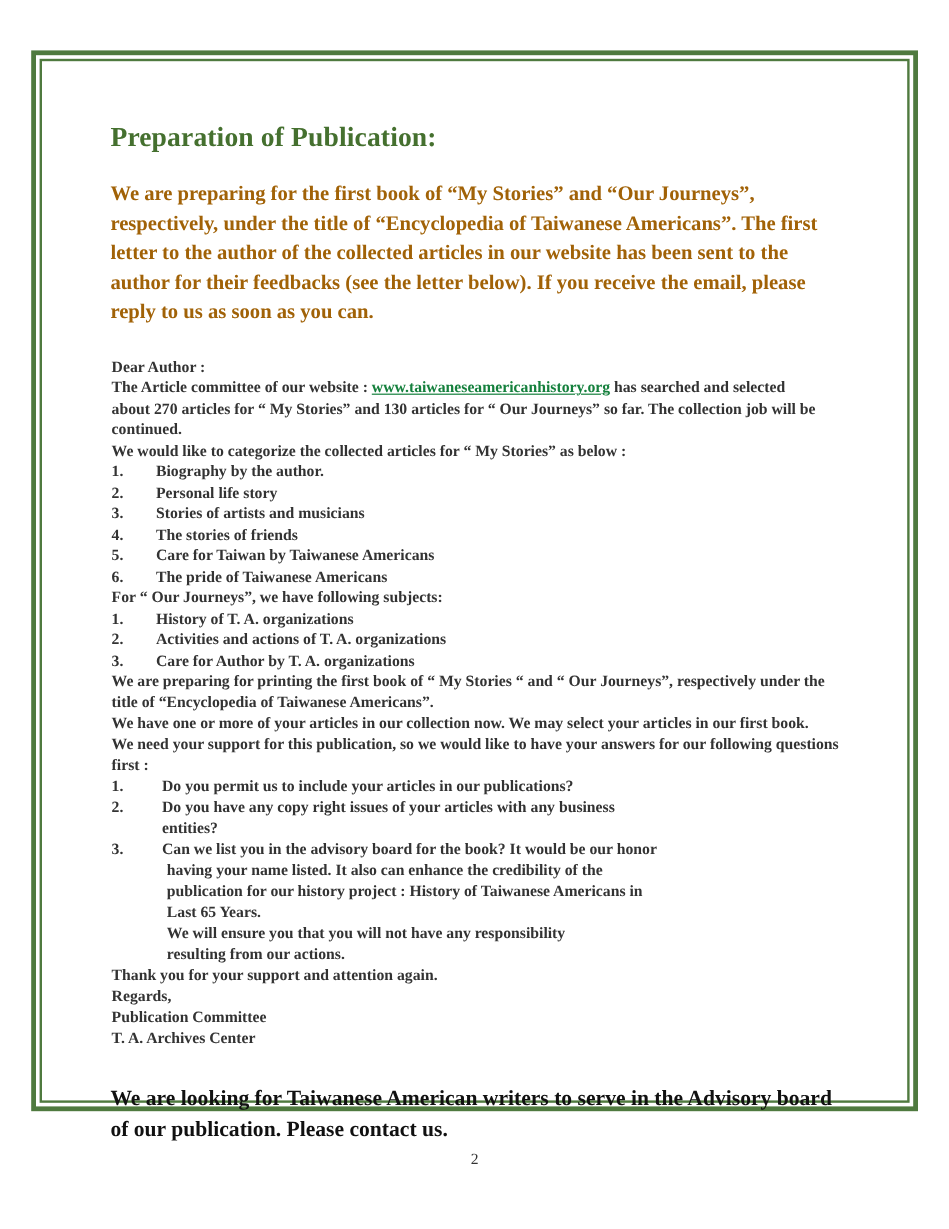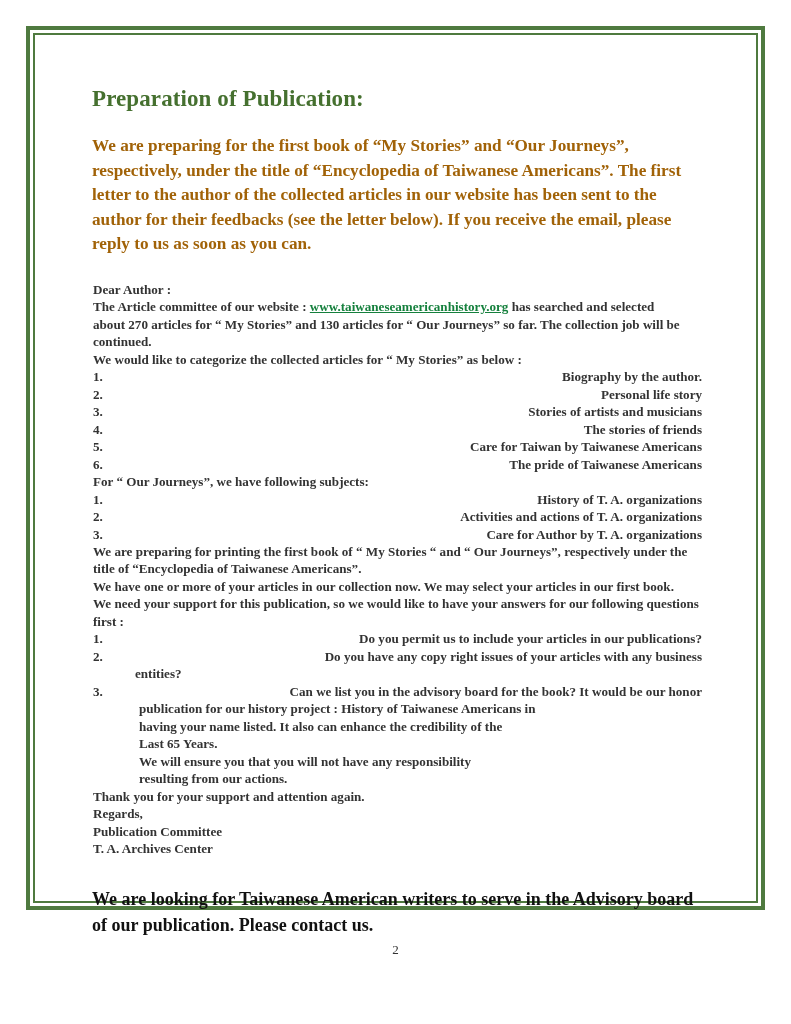--- a/index.html
+++ b/index.html
@@ -32,21 +32,21 @@
     top: 33px;
     right: 33px;
     bottom: 33px;
     border: 2px solid #4f7a3f;
     box-sizing: border-box;
   }
 
   .page {
     position: absolute;
     left: 0;
-    top: 0;
+    top: 16px;
     width: 791px;
     height: 936px;
     box-sizing: border-box;
   }
 
   .content {
     position: absolute;
     left: 92px;
     top: 86px;
     width: 610px;
@@ -100,21 +100,20 @@
     display: flex;
     align-items: flex-start;
     margin: 0;
   }
   .numlist .num {
     flex: 0 0 auto;
     width: 37px;
   }
   .numlist .txt {
     flex: 1 1 auto;
-    text-align: right;
   }
   .numlist.q .num {
     width: 42px;
   }
   .cont {
     padding-left: 42px;
   }
   .cont-a {
     padding-left: 46px;
   }
@@ -228,22 +227,22 @@
         </li>
       </ul>
       <p class="line cont">entities?</p>
 
       <ul class="numlist q">
         <li>
           <span class="num">3.</span>
           <span class="txt">Can we list you in the advisory board for the book? It would be our honor</span>
         </li>
       </ul>
+      <p class="line cont-a">having your name listed. It also can enhance the credibility of the</p>
       <p class="line cont-a">publication for our history project : History of Taiwanese Americans in</p>
-      <p class="line cont-a">having your name listed. It also can enhance the credibility of the</p>
       <p class="line cont-a">Last 65 Years.</p>
       <p class="line cont-a">We will ensure you  that you will not have any responsibility</p>
       <p class="line cont-a">resulting from our actions.</p>
 
       <div class="signoff">
         <p class="line">Thank you for your support and attention again.</p>
         <p class="line">Regards,</p>
         <p class="line">Publication Committee</p>
         <p class="line">T. A. Archives Center</p>
       </div>

